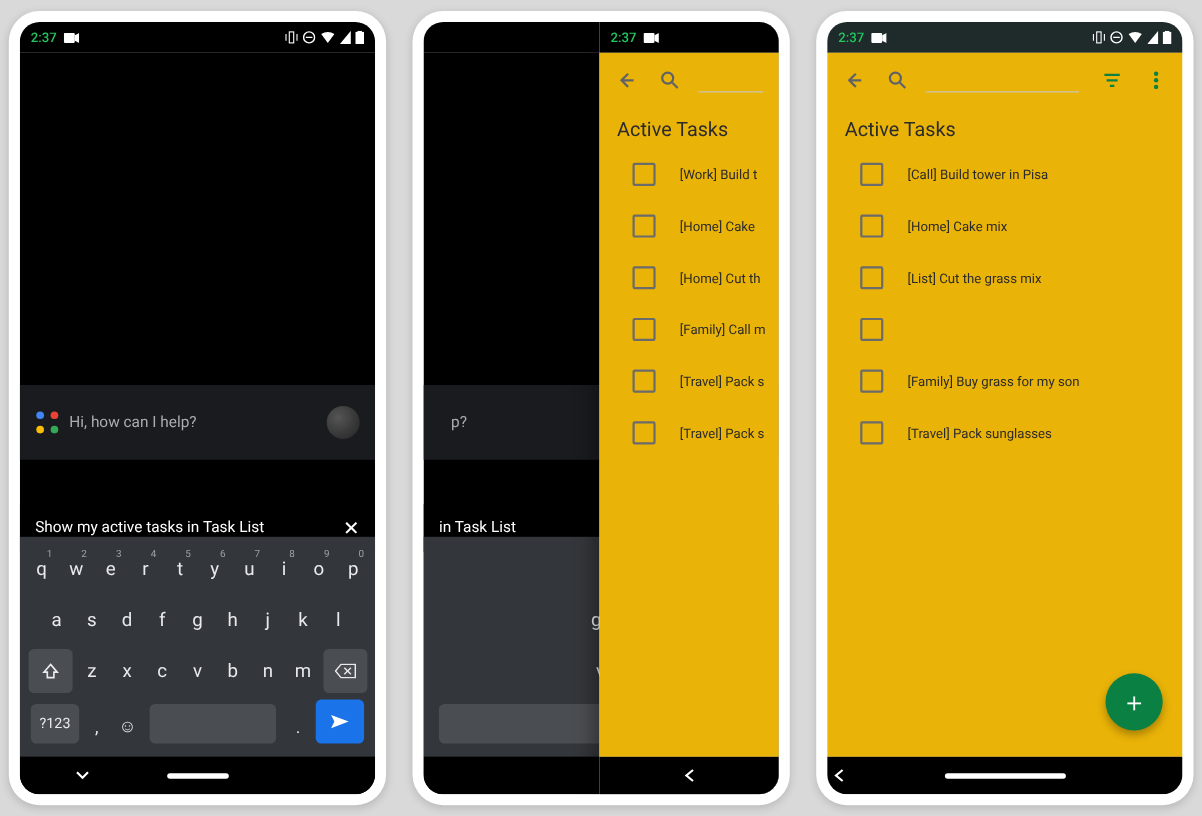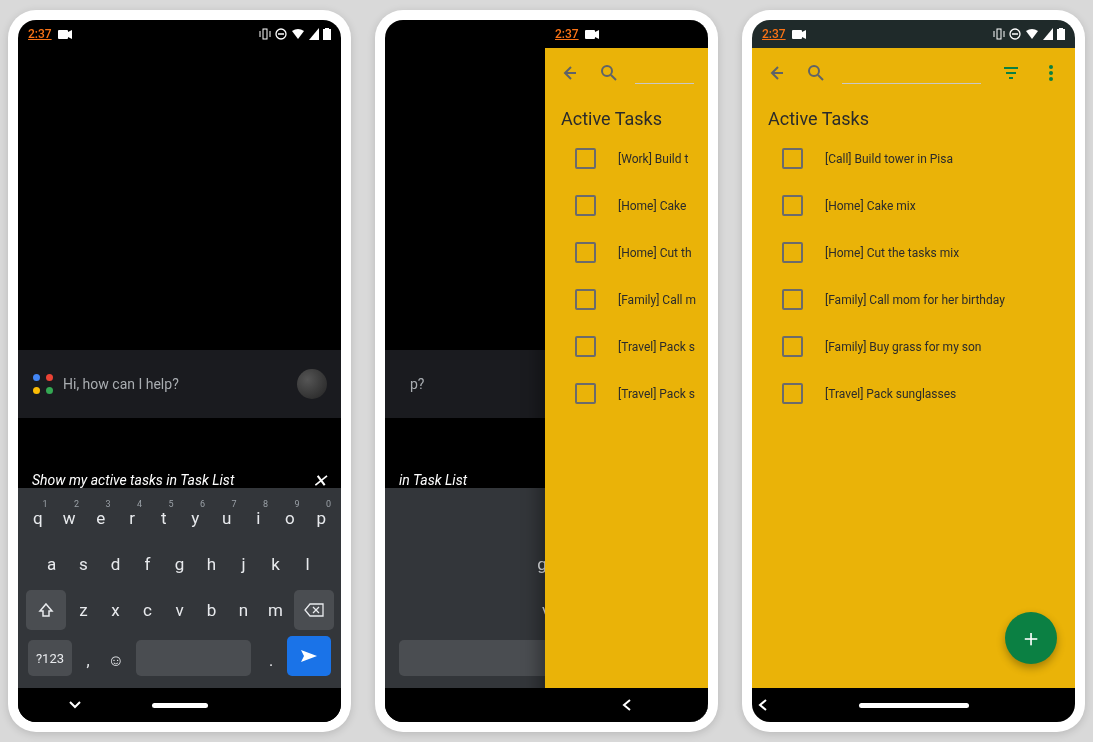--- a/index.html
+++ b/index.html
@@ -2,36 +2,36 @@
 <html><head>
 <meta charset="utf-8">
 <style>
   html,body{margin:0;padding:0;background:#d9d9d9;font-family:Roboto,Arial,Helvetica,sans-serif;}
   .stage{width:1093px;height:742px;background:#d9d9d9;position:relative;}
   .phone{position:absolute;width:343px;height:722px;background:#fff;border-radius:28px;box-shadow:0 2px 8px rgba(0,0,0,.15);top:10px;overflow:hidden;}
   #p1{left:8px;}
   #p2{left:375px;}
   #p3{left:742px;}
   .screen{position:absolute;inset:10px;border-radius:18px;overflow:hidden;}
-  .statusbar{height:28px;background:#000;color:#f97316;font-size:12px;display:flex;align-items:center;justify-content:space-between;padding:0 10px;font-weight:500;text-decoration:underline;}
+  .statusbar{height:28px;background:#000;color:#22c55e;font-size:12px;display:flex;align-items:center;justify-content:space-between;padding:0 10px;font-weight:500;}
   .status-right{display:flex;align-items:center;gap:4px;}
   .status-left{display:flex;align-items:center;gap:6px;}
   .ico{display:inline-block;}
   
   .black-fill{background:#000;position:absolute;left:0;right:0;}
   .assist{position:absolute;left:0;right:0;background:#1a1b1f;display:flex;align-items:center;padding:0 14px;height:68px;}
   .assist .hello{color:#a9adb1;font-size:14px;margin-left:10px;}
   .g-logo{width:20px;height:20px;position:relative;}
   .g-dot{position:absolute;width:7px;height:7px;border-radius:50%;}
   .d-blue{background:#4285f4;left:0;top:0;}
   .d-red{background:#ea4335;right:0;top:0;}
   .d-yellow{background:#fbbc05;left:0;bottom:0;}
   .d-green{background:#34a853;right:0;bottom:0;}
   .avatar{width:30px;height:30px;border-radius:50%;background:radial-gradient(circle at 35% 35%,#555,#222);margin-left:auto;}
-  .query-row{position:absolute;left:0;right:0;height:44px;background:#000;color:#fff;display:flex;align-items:center;padding:0 14px;font-size:14px;font-style:italic;}
+  .query-row{position:absolute;left:0;right:0;height:44px;background:#000;color:#fff;display:flex;align-items:center;padding:0 14px;font-size:14px;}
   .query-row .x{margin-left:auto;color:#fff;font-size:18px;cursor:pointer;}
   
   .kb{position:absolute;left:0;right:0;bottom:34px;background:#33363a;padding:6px 4px 10px;}
   .krow{display:flex;justify-content:center;margin:2px 0;}
   .key{color:#e8eaed;width:28px;height:40px;margin:2px;border-radius:5px;display:flex;align-items:center;justify-content:center;font-size:17px;position:relative;}
   .key sup{position:absolute;top:1px;right:4px;font-size:9px;color:#9aa0a6;}
   .key.space{flex:1;background:#4a4d51;height:36px;margin:2px 6px;border-radius:5px;}
   .key.send{width:44px;background:#1a73e8;}
   .key.shift,.key.back{width:40px;background:#4a4d51;}
   .kb .sub{display:flex;align-items:flex-end;padding:0 4px;}
@@ -398,25 +398,24 @@
             <div class="task">
               <div class="cb"></div>
               <span>[Call] Build tower in Pisa</span>
             </div>
             <div class="task">
               <div class="cb"></div>
               <span>[Home] Cake mix</span>
             </div>
             <div class="task">
               <div class="cb"></div>
-              <span>[Home] Cut the tasks mix</span>
-            </div>
-            <div class="task">
-              <div class="cb"></div>
-              <span>[Family] Call mom for her birthday</span>
+              <span>[List] Cut the grass mix</span>
+            </div>
+            <div class="task">
+              <div class="cb"></div>
             </div>
             <div class="task">
               <div class="cb"></div>
               <span>[Family] Buy grass for my son</span>
             </div>
             <div class="task">
               <div class="cb"></div>
               <span>[Travel] Pack sunglasses</span>
             </div>
           </div>

